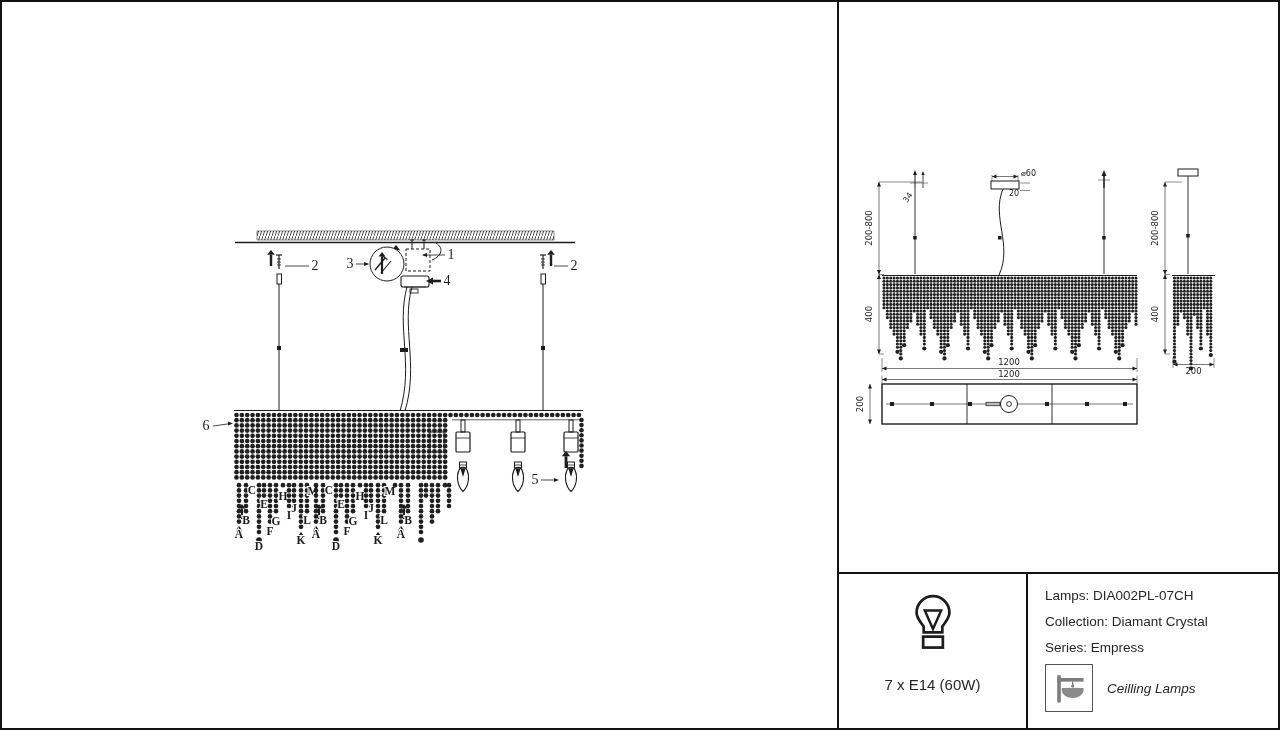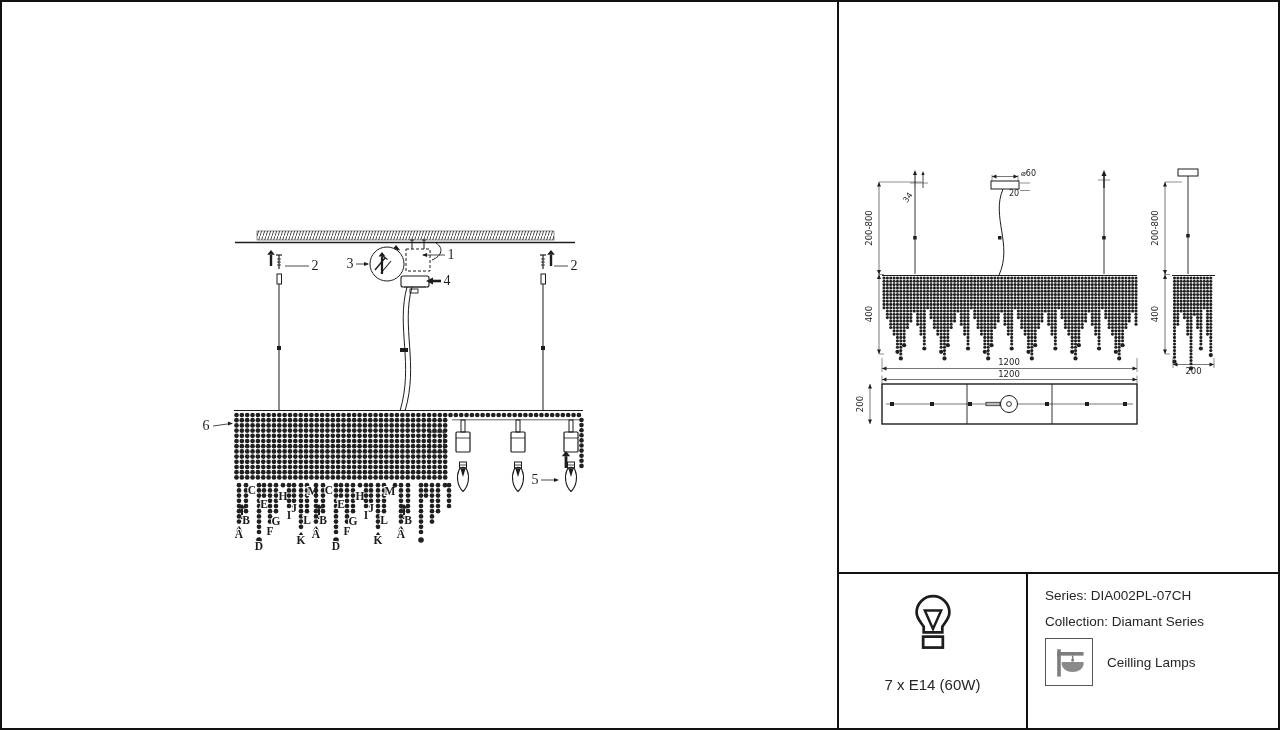--- a/index.html
+++ b/index.html
@@ -19,21 +19,21 @@
     display:flex;flex-direction:column;align-items:center;padding-top:20px;
   }
   .bulb-text{margin-top:0;font-size:15px;color:#262626;}
   .spec-cell{flex:1;box-sizing:border-box;padding:9px 0 0 17px;color:#262626;}
   .spec-line{height:26px;line-height:26px;font-size:13.5px;}
   .category-row{display:flex;align-items:center;margin-top:3px;}
   .icon-box{
     width:48px;height:48px;border:1.6px solid #555;box-sizing:border-box;
     display:flex;align-items:center;justify-content:center;background:#fff;
   }
-  .category-label{margin-left:14px;font-size:13.5px;color:#262626;}
+  .category-label{margin-left:14px;font-size:13.5px;color:#262626;font-style:italic;}
 </style>
 </head>
 <body>
 
 <div class="sheet">
 
   <svg id="sheet-svg" width="1280" height="730" viewBox="0 0 1280 730">
     <defs>
       <pattern id="hatch" width="3" height="9" patternUnits="userSpaceOnUse">
         <path d="M0,9 L3,0" stroke="#3a3a3a" stroke-width="0.9" fill="none"></path>
@@ -2532,22 +2532,23 @@
   <div class="info-panel">
     <div class="bulb-cell">
       <svg width="44" height="82" viewBox="0 0 80 150">
         <path d="M40,4 C56.6,4 70,17.4 70,34 C70,45 62,51.5 57,60 L57,70 L23,70 L23,60 C18,51.5 10,45 10,34 C10,17.4 23.4,4 40,4 Z" fill="none" stroke="#1d1d1d" stroke-width="5"></path>
         <path d="M25,30 L55,30 L40,64 Z" fill="none" stroke="#1d1d1d" stroke-width="4.5"></path>
         <rect x="22" y="78" width="36" height="20" fill="none" stroke="#1d1d1d" stroke-width="5"></rect>
       </svg>
       <div class="bulb-text">7 x E14 (60W)</div>
     </div>
     <div class="spec-cell">
-      <div class="spec-line">Series: DIA002PL-07CH</div>
-      <div class="spec-line">Collection: Diamant Series</div>
+      <div class="spec-line">Lamps: DIA002PL-07CH</div>
+      <div class="spec-line">Collection: Diamant Crystal</div>
+      <div class="spec-line">Series: Empress</div>
       <div class="category-row">
         <div class="icon-box">
           <svg width="40" height="40" viewBox="0 0 44 44">
             <line x1="11" y1="8" x2="11" y2="38" stroke="#7d7d7d" stroke-width="4"></line>
             <line x1="9" y1="13" x2="38" y2="13" stroke="#7d7d7d" stroke-width="4"></line>
             <line x1="26" y1="15" x2="26" y2="19" stroke="#7d7d7d" stroke-width="1.6"></line>
             <circle cx="26" cy="20" r="1.6" fill="#7d7d7d"></circle>
             <path d="M14,22 h24 v2.5 a12,8.5 0 0 1 -24,0 Z" fill="#8a8a8a"></path>
           </svg>
         </div>

